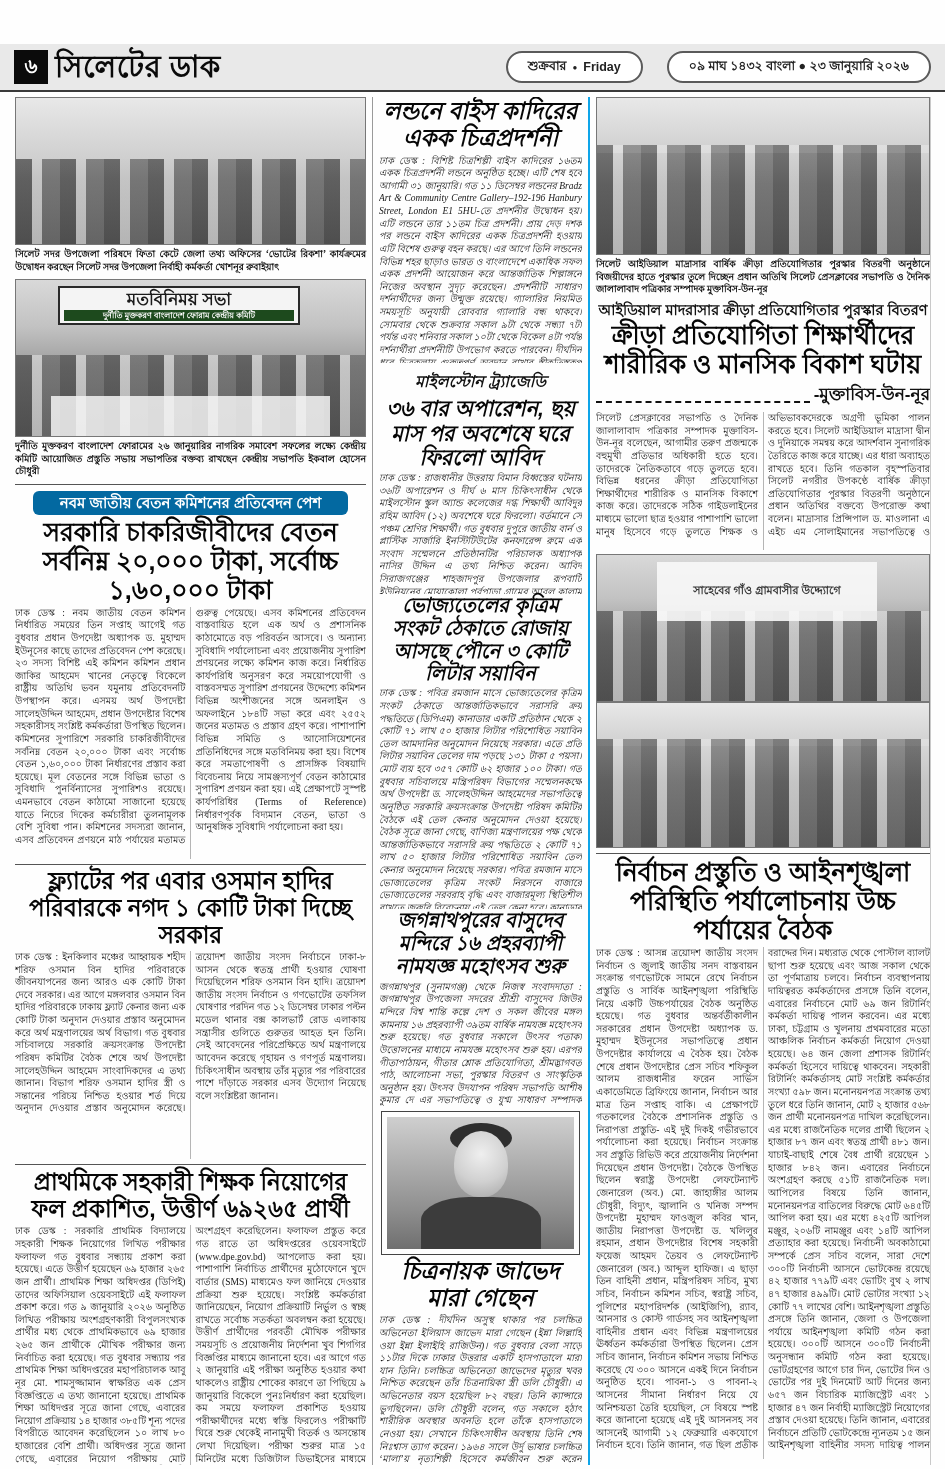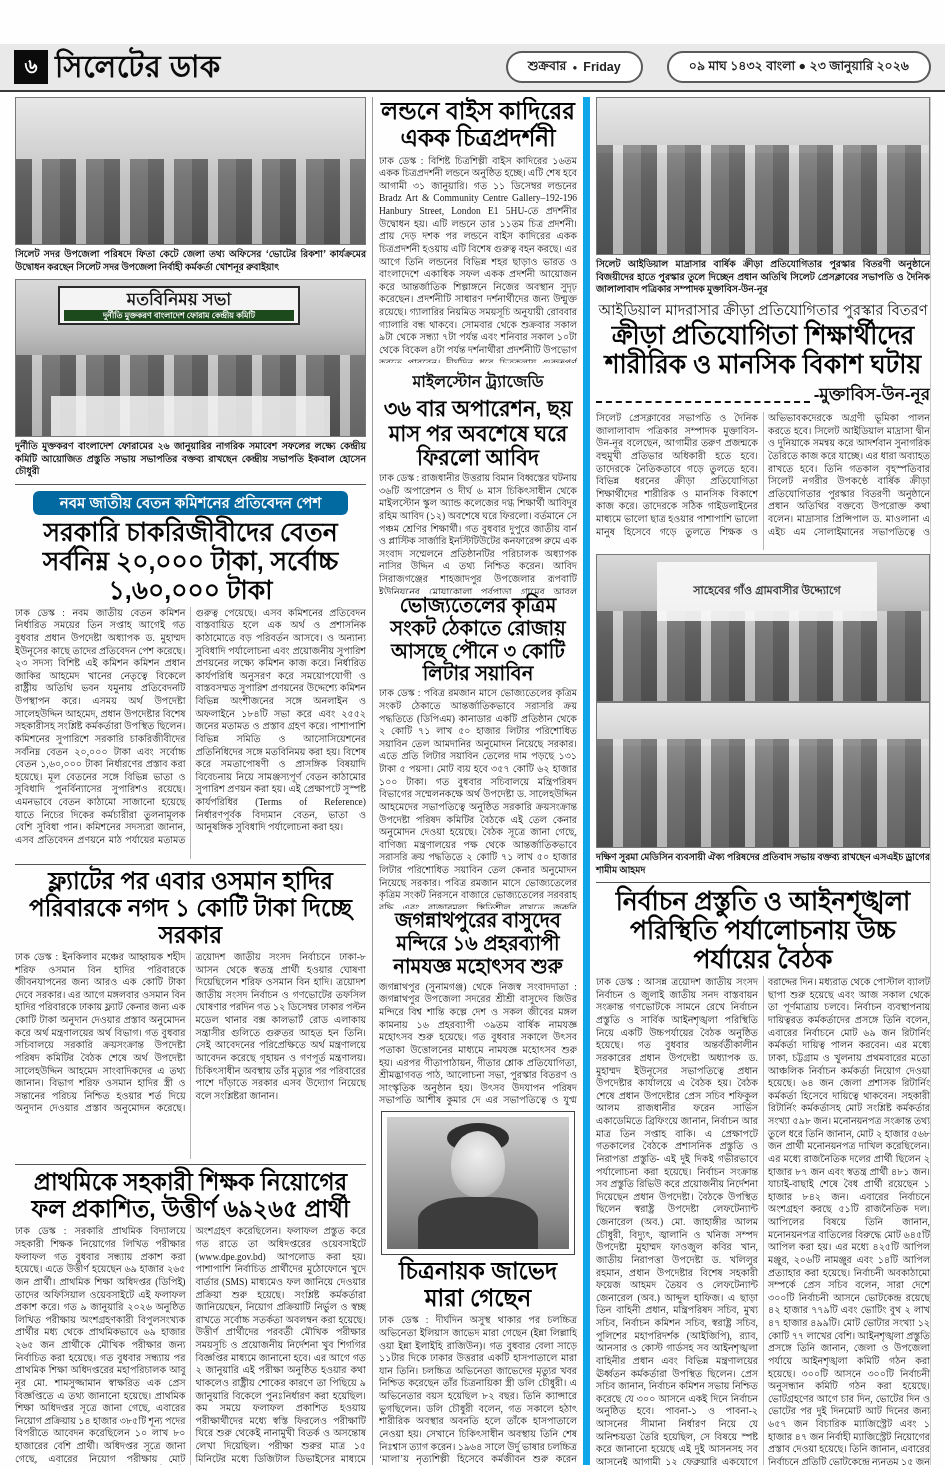--- a/index.html
+++ b/index.html
@@ -16,41 +16,41 @@
   .pill{border:2px solid #5a5a5a;border-radius:16px;background:#fff;padding:4px 20px;
         font-family:"Liberation Sans",sans-serif;font-size:12.5px;font-weight:bold;color:#222;
         display:flex;align-items:center;gap:6px;white-space:nowrap;}
   .pill-day{margin-left:285px;}
   .pill-date{margin-left:auto;}
   .dot{font-size:8px;}
   
   .content{position:absolute;top:97px;left:15px;width:916px;height:1368px;display:flex;}
   .col{box-sizing:border-box;overflow:hidden;}
   .col-left{width:357px;padding-right:6px;}
-  .col-mid{width:218px;border-left:1px solid #9a9a9a;border-right:7px solid #0ea5e9;padding:0 6px;}
+  .col-mid{width:218px;border-left:1px solid #9a9a9a;border-right:2px solid #0ea5e9;padding:0 6px;font-style:italic;}
   .col-right{width:341px;padding-left:6px;border-right:1px solid #c9c9c9;}
   
   .photo{position:relative;width:100%;border:1px solid #777;box-sizing:border-box;overflow:hidden;
          background:linear-gradient(180deg,#d9d9d9 0%,#c2c2c2 30%,#9e9e9e 55%,#7e7e7e 100%);}
   .ph-sky{position:absolute;left:0;top:0;right:0;height:42%;
           background:linear-gradient(180deg,#e8e8e8,#cfcfcf);}
   .ph-people{position:absolute;left:0;bottom:0;right:0;height:58%;
      background:repeating-linear-gradient(90deg,rgba(20,20,20,.45) 0 16px,rgba(235,235,235,.5) 16px 26px,rgba(70,70,70,.45) 26px 44px);}
   .ph-table{position:absolute;left:10%;bottom:0;right:10%;height:26%;background:rgba(245,245,245,.85);}
   .banner{position:absolute;left:12%;top:4%;width:66%;background:#f4f4f4;border:2px solid #2a2a2a;
           text-align:center;padding:2px 4px;font-family:"Liberation Sans",sans-serif;}
   .banner-t1{font-size:17px;font-weight:900;color:#1a1a1a;line-height:1.15;}
   .banner-t2{font-size:8px;font-weight:bold;color:#fff;background:#1d4a1d;padding:1px 2px;line-height:1.2;}
   .banner-light{position:absolute;left:18%;top:5%;width:64%;background:rgba(248,248,248,.9);
           text-align:center;padding:20px 4px;font-family:"Liberation Sans",sans-serif;font-size:11px;font-weight:bold;color:#333;}
   .caption{font-size:9.3px;font-weight:bold;line-height:1.35;text-align:justify;margin:3px 0 6px 0;color:#0d0d0d;}
   
   .kicker-box{background:#0369a1;color:#fff;font-family:"Liberation Sans",sans-serif;font-weight:bold;
               font-size:15px;text-align:center;border-radius:6px;padding:3px 10px;margin:6px 18px 4px 18px;line-height:1.2;}
-  .kicker-line{font-family:"Liberation Sans",sans-serif;font-weight:400;font-size:14.5px;text-align:center;
+  .kicker-line{font-family:"Liberation Sans",sans-serif;font-weight:700;font-size:14.5px;text-align:center;
                margin:6px 0 1px 0;line-height:1.2;}
   .hl{font-family:"Liberation Sans",sans-serif;font-weight:900;text-align:center;color:#060606;
       line-height:1.12;margin:2px 0 4px 0;transform:scaleY(1.04);} .s26{font-size:25px;} .s24{font-size:23px;} .s22{font-size:21px;} .s20{font-size:19.5px;}
   .subhead{font-family:"Liberation Sans",sans-serif;font-weight:900;font-size:16px;text-align:center;margin:6px 0 0 0;}
   .body{font-size:9.5px;line-height:1.33;text-align:justify;overflow:hidden;color:#151515;}
   .cols2{column-count:2;column-gap:10px;column-rule:1px solid #b5b5b5;}
   .byline-row{display:flex;align-items:flex-end;margin:0 0 3px 0;}
   .byline-dash{flex:1;border-bottom:2px dashed #111;margin-bottom:6px;}
   .byline-name{font-family:"Liberation Sans",sans-serif;font-weight:900;font-size:17px;white-space:nowrap;padding-left:4px;}
   hr.art{border:none;border-top:1px solid #555;margin:5px 0;}
@@ -176,21 +176,20 @@
 
       <figure class="photo" style="height:148px;margin:4px 0 0 0;">
         <div class="ph-people" style="height:62%;"></div>
         <div class="banner-light">সাহেবের গাঁও গ্রামবাসীর উদ্দ্যোগে</div>
       </figure>
 
       <figure class="photo" style="height:146px;margin:0;">
         <div class="ph-sky" style="height:30%;"></div>
         <div class="ph-people" style="height:75%;"></div>
       </figure>
-      <div class="caption">দক্ষিণ সুরমা মেডিসিন ব্যবসায়ী ঐক্য পরিষদের প্রতিবাদ সভায় বক্তব্য রাখছেন এসএইচ ড্রাগের শামীম আহমদ</div>
 
       <hr class="art">
       <article>
         <h1 class="hl s26">নির্বাচন প্রস্তুতি ও আইনশৃঙ্খলা পরিস্থিতি পর্যালোচনায় উচ্চ পর্যায়ের বৈঠক</h1>
         <div class="body cols2" style="height:512px;">ঢাক ডেস্ক : আসন্ন ত্রয়োদশ জাতীয় সংসদ নির্বাচন ও জুলাই জাতীয় সনদ বাস্তবায়ন সংক্রান্ত গণভোটকে সামনে রেখে নির্বাচন প্রস্তুতি ও সার্বিক আইনশৃঙ্খলা পরিস্থিতি নিয়ে একটি উচ্চপর্যায়ের বৈঠক অনুষ্ঠিত হয়েছে। গত বুধবার অন্তর্বর্তীকালীন সরকারের প্রধান উপদেষ্টা অধ্যাপক ড. মুহাম্মদ ইউনূসের সভাপতিত্বে প্রধান উপদেষ্টার কার্যালয়ে এ বৈঠক হয়। বৈঠক শেষে প্রধান উপদেষ্টার প্রেস সচিব শফিকুল আলম রাজধানীর ফরেন সার্ভিস একাডেমিতে ব্রিফিংয়ে জানান, নির্বাচন আর মাত্র তিন সপ্তাহ বাকি। এ প্রেক্ষাপটে গতকালের বৈঠকে প্রশাসনিক প্রস্তুতি ও নিরাপত্তা প্রস্তুতি- এই দুই দিকই গভীরভাবে পর্যালোচনা করা হয়েছে। নির্বাচন সংক্রান্ত সব প্রস্তুতি রিভিউ করে প্রয়োজনীয় নির্দেশনা দিয়েছেন প্রধান উপদেষ্টা। বৈঠকে উপস্থিত ছিলেন স্বরাষ্ট্র উপদেষ্টা লেফটেন্যান্ট জেনারেল (অব.) মো. জাহাঙ্গীর আলম চৌধুরী, বিদ্যুৎ, জ্বালানি ও খনিজ সম্পদ উপদেষ্টা মুহাম্মদ ফাওজুল কবির খান, জাতীয় নিরাপত্তা উপদেষ্টা ড. খলিলুর রহমান, প্রধান উপদেষ্টার বিশেষ সহকারী ফয়েজ আহমদ তৈয়ব ও লেফটেন্যান্ট জেনারেল (অব.) আব্দুল হাফিজ। এ ছাড়া তিন বাহিনী প্রধান, মন্ত্রিপরিষদ সচিব, মুখ্য সচিব, নির্বাচন কমিশন সচিব, স্বরাষ্ট্র সচিব, পুলিশের মহাপরিদর্শক (আইজিপি), র‍্যাব, আনসার ও কোস্ট গার্ডসহ সব আইনশৃঙ্খলা বাহিনীর প্রধান এবং বিভিন্ন মন্ত্রণালয়ের ঊর্ধ্বতন কর্মকর্তারা উপস্থিত ছিলেন। প্রেস সচিব জানান, নির্বাচন কমিশন সভায় নিশ্চিত করেছে যে ৩০০ আসনে একই দিনে নির্বাচন অনুষ্ঠিত হবে। পাবনা-১ ও পাবনা-২ আসনের সীমানা নির্ধারণ নিয়ে যে অনিশ্চয়তা তৈরি হয়েছিল, সে বিষয়ে স্পষ্ট করে জানানো হয়েছে এই দুই আসনসহ সব আসনেই আগামী ১২ ফেব্রুয়ারি একযোগে নির্বাচন হবে। তিনি জানান, গত ছিল প্রতীক বরাদ্দের দিন। মধ্যরাত থেকে পোস্টাল ব্যালট ছাপা শুরু হয়েছে এবং আজ সকাল থেকে তা পূর্ণমাত্রায় চলবে। নির্বাচন ব্যবস্থাপনায় দায়িত্বরত কর্মকর্তাদের প্রসঙ্গে তিনি বলেন, এবারের নির্বাচনে মোট ৬৯ জন রিটার্নিং কর্মকর্তা দায়িত্ব পালন করবেন। এর মধ্যে ঢাকা, চট্টগ্রাম ও খুলনায় প্রথমবারের মতো আঞ্চলিক নির্বাচন কর্মকর্তা নিয়োগ দেওয়া হয়েছে। ৬৪ জন জেলা প্রশাসক রিটার্নিং কর্মকর্তা হিসেবে দায়িত্বে থাকবেন। সহকারী রিটার্নিং কর্মকর্তাসহ মোট সংশ্লিষ্ট কর্মকর্তার সংখ্যা ৫৯৮ জন। মনোনয়নপত্র সংক্রান্ত তথ্য তুলে ধরে তিনি জানান, মোট ২ হাজার ৫৬৮ জন প্রার্থী মনোনয়নপত্র দাখিল করেছিলেন। এর মধ্যে রাজনৈতিক দলের প্রার্থী ছিলেন ২ হাজার ৮৭ জন এবং স্বতন্ত্র প্রার্থী ৪৮১ জন। যাচাই-বাছাই শেষে বৈধ প্রার্থী রয়েছেন ১ হাজার ৮৪২ জন। এবারের নির্বাচনে অংশগ্রহণ করছে ৫১টি রাজনৈতিক দল। আপিলের বিষয়ে তিনি জানান, মনোনয়নপত্র বাতিলের বিরুদ্ধে মোট ৬৪৫টি আপিল করা হয়। এর মধ্যে ৪২৫টি আপিল মঞ্জুর, ২০৬টি নামঞ্জুর এবং ১৪টি আপিল প্রত্যাহার করা হয়েছে। নির্বাচনী অবকাঠামো সম্পর্কে প্রেস সচিব বলেন, সারা দেশে ৩০০টি নির্বাচনী আসনে ভোটকেন্দ্র রয়েছে ৪২ হাজার ৭৭৯টি এবং ভোটিং বুথ ২ লাখ ৪৭ হাজার ৪৯৯টি। মোট ভোটার সংখ্যা ১২ কোটি ৭৭ লাখের বেশি। আইনশৃঙ্খলা প্রস্তুতি প্রসঙ্গে তিনি জানান, জেলা ও উপজেলা পর্যায়ে আইনশৃঙ্খলা কমিটি গঠন করা হয়েছে। ৩০০টি আসনে ৩০০টি নির্বাচনী অনুসন্ধান কমিটি গঠন করা হয়েছে। ভোটগ্রহণের আগে চার দিন, ভোটের দিন ও ভোটের পর দুই দিনমোট আট দিনের জন্য ৬৫৭ জন বিচারিক ম্যাজিস্ট্রেট এবং ১ হাজার ৪৭ জন নির্বাহী ম্যাজিস্ট্রেট নিয়োগের প্রস্তাব দেওয়া হয়েছে। তিনি জানান, এবারের নির্বাচনে প্রতিটি ভোটকেন্দ্রে ন্যূনতম ১৫ জন আইনশৃঙ্খলা বাহিনীর সদস্য দায়িত্ব পালন করবেন। সাধারণ ভোটকেন্দ্রে এই সংখ্যা ১৫ থেকে ১৭ জন এবং গুরুত্বপূর্ণ বা ঝুঁকিপূর্ণ কেন্দ্রে ১৮ থেকে ১৯ জন পর্যন্ত হতে পারে। প্রথমবারের মতো ভোটকেন্দ্রের ভেতরে প্রিজাইডিং কর্মকর্তার নিরাপত্তায় সশস্ত্র আনসার সদস্য মোতায়েন থাকবে। এ ছাড়া পুলিশ, আনসার, ভিডিপি ও গ্রাম পুলিশের সদস্যরা দায়িত্ব পালন করবেন। ঝুঁকিপূর্ণ এলাকায় অতিরিক্ত সদস্য মোতায়েন করা হবে। প্রেস সচিব জানান, অধিক ঝুঁকিপূর্ণ ভোটকেন্দ্রগুলোতে ২৫ হাজার ৫০০টি বডি ক্যামেরা ব্যবহার করা হবে। এসব ক্যামেরা ইতোমধ্যে সরবরাহ ও ব্যবহারোপযোগী হয়েছে। গত বৈঠকে বডি ক্যামেরার লাইভ ট্রায়াল দেখানো হয়, যেখানে একটি ভোটকেন্দ্র সরাসরি মনিটর করা হয়। বডি ক্যামেরার মাধ্যমে প্রয়োজনে লাইভ স্ট্রিমিং ও এসওএস পাঠানো যাবে। এসওএস সক্রিয় হলে স্বয়ংক্রিয়ভাবে একটি সমন্বিত নিরাপত্তা অ্যাপ চালু হবে, যার মাধ্যমে জেলা, উপজেলা ও কেন্দ্রীয় পর্যায় থেকে দ্রুত প্রতিক্রিয়া নিশ্চিত করা যাবে। তিনি বলেন, কোথাও অনাকাঙ্ক্ষিত ঘটনা ঘটলে স্থানীয় পুলিশের পাশাপাশি সেনাবাহিনী স্ট্রাইকিং ফোর্স হিসেবে দ্রুত সাড়া দেবে। এবার প্রথমবারের মতো এক লাখের বেশি সেনাসদস্য, পাঁচ হাজারের বেশি নৌবাহিনী সদস্য এবং তিন হাজার ৭৫৫ জনের মতো বিমানবাহিনী সদস্য মোতায়েন থাকবে। এ ছাড়া পুলিশ, আনসার, বিজিবি, র‍্যাব, ফায়ার সার্ভিসসহ বিপুলসংখ্যক নিরাপত্তা সদস্য দায়িত্ব পালন করবেন। নতুন উদ্যোগ হিসেবে প্রায় ৫০০ ড্রোন ও ৫০টি ডগ স্কোয়াড ব্যবহারের সিদ্ধান্ত নেওয়া হয়েছে। ড্রোন ব্যবহারের নিয়ন্ত্রণ ও সমন্বয়ের জন্য একটি কমিটি গঠনের কথাও জানানো হয়। প্রেস সচিব আরও জানান, ‘নির্বাচন সুরক্ষা অ্যাপ্লিকেশন’ ব্যবহার করা হবে, যা আইনশৃঙ্খলা বাহিনী ও সংশ্লিষ্ট কর্মকর্তারা কেন্দ্রভিত্তিকভাবে ব্যবহার করবেন। জানুয়ারির মধ্যেই অধিকাংশ নিরাপত্তা সদস্যের প্রশিক্ষণ সম্পন্ন হবে বলে আশা করা হচ্ছে। বৈঠকে প্রধান উপদেষ্টার বক্তব্যের সারসংক্ষেপ তুলে ধরে শফিকুল আলম বলেন, প্রধান উপদেষ্টা জোর দিয়ে বলেছেন- এই নির্বাচন যেন নির্বিঘ্নভাবে অনুষ্ঠিত হয় এবং দেশ গর্ব করে বলতে পারে, এটি একটি ভালো নির্বাচন হয়েছে। নির্বাচন কমিশনকে সব ধরনের সহযোগিতা দিতে সরকার প্রতিশ্রুতিবদ্ধ বলেও তিনি উল্লেখ করেন।</div>
       </article>
     </section>
 
   </main>
 </div>

